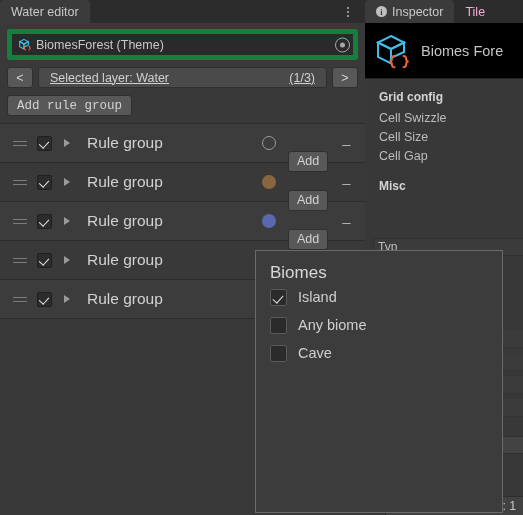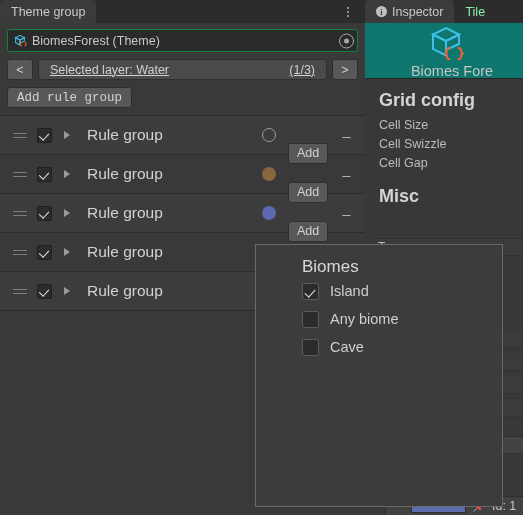--- a/index.html
+++ b/index.html
@@ -45,21 +45,21 @@
     background: #3b3b3b;
     color: #c9c9c9;
     font-size: 12.5px;
     border-top-left-radius: 4px;
     border-top-right-radius: 4px;
     position: relative;
     white-space: nowrap;
   }
   .tab.inactive {
     background: #2c2c2c;
-    color: #86efac;
+    color: #f9a8d4;
   }
   .kebab {
     position: absolute;
     right: 10px; top: 0;
     height: 23px;
     width: 14px;
     display: flex;
     flex-direction: column;
     align-items: center;
     justify-content: center;
@@ -74,21 +74,21 @@
 
   .panel-body {
     padding: 0;
   }
 
   
   .objfield {
     margin: 6px 7px 0 7px;
     height: 21px;
     background: #2a2a2a;
-    border: 1px solid #15803d;
+    border: 5px solid #15803d;
     border-radius: 3px;
     display: flex;
     align-items: center;
     position: relative;
   }
   .objfield .cubeicon {
     margin-left: 5px;
     width: 14px; height: 14px;
     flex: 0 0 14px;
   }
@@ -263,39 +263,38 @@
     background: #c0c0c0;
     color: #3b3b3b;
     font-size: 8.5px;
     font-weight: bold;
     display: flex; align-items: center; justify-content: center;
     margin-right: 5px;
     font-family: "Liberation Serif", serif;
   }
   .insp-header {
     height: 55px;
-    background: #0f766e;
+    background: #000000;
     border-bottom: 1px solid #262626;
     display: flex;
     align-items: center;
     padding-left: 8px;
-    flex-direction: column;
   }
   .insp-header .bigcube { width: 40px; height: 40px; flex: 0 0 40px; }
   .insp-header .assetname {
     margin-left: 8px;
     font-size: 14.5px;
     color: #c4c4c4;
     white-space: nowrap;
   }
   .insp-section {
     padding: 11px 0 0 14px;
   }
   .sec-title {
-    font-size: 18px;
+    font-size: 12px;
     font-weight: bold;
     color: #d4d4d4;
     margin-bottom: 5px;
     white-space: nowrap;
   }
   .prop-label {
     font-size: 12.5px;
     color: #bcbcbc;
     height: 19px;
     line-height: 19px;
@@ -376,27 +375,26 @@
     left: 8px; right: -60px;
     height: 14px;
     background: #3b3b3b;
     border: 1px solid #2f2f2f;
     box-sizing: border-box;
   }
 
   
   #biomes-popup {
     position: absolute;
-    left: 255px; top: 244px;
+    left: 255px; top: 250px;
     width: 248px; height: 263px;
     background: #3c3c3c;
     border: 1px solid #6a6a6a;
     box-sizing: border-box;
     z-index: 50;
-    padding-left: 32px;
   }
   #biomes-popup .pop-title {
     font-size: 17px;
     color: #d7d7d7;
     margin: 12px 0 0 14px;
     white-space: nowrap;
   }
   .pop-item {
     display: flex;
     align-items: center;
@@ -430,21 +428,21 @@
 </style>
 </head>
 <body>
 
 <div id="root">
 
   <div id="left-panel">
 
     <div class="tabstrip">
       <div class="tab">
-        <span>Theme group</span>
+        <span>Water editor</span>
       </div>
       <div class="kebab">
         <i></i>
           <i></i>
           <i></i>
       </div>
     </div>
 
     <div class="panel-body">
 
@@ -571,22 +569,22 @@
           <path d="M31 11.5 L31 21 L18 27 L18 18 Z" fill="none" stroke="#3fbfe8" stroke-width="2"></path>
           <path d="M21.5 25 q-2.6 0 -2.6 2.8 q0 2.8 -2.6 2.8 q2.6 0 2.6 2.8 q0 2.8 2.6 2.8" fill="none" stroke="#e8633a" stroke-width="2" stroke-linecap="round"></path>
           <path d="M30.5 25 q2.6 0 2.6 2.8 q0 2.8 2.6 2.8 q-2.6 0 -2.6 2.8 q0 2.8 -2.6 2.8" fill="none" stroke="#e8633a" stroke-width="2" stroke-linecap="round"></path>
         </svg>
       </span>
       <span class="assetname">Biomes Fore</span>
     </div>
 
     <div class="insp-section">
       <div class="sec-title">Grid config</div>
+      <div class="prop-label">Cell Swizzle</div>
       <div class="prop-label">Cell Size</div>
-      <div class="prop-label">Cell Swizzle</div>
       <div class="prop-label">Cell Gap</div>
       <div class="sec-gap"></div>
       <div class="sec-title">Misc</div>
     </div>
 
     <div class="clipfield" style="top:238px">Typ</div>
 
     <div class="valrow" style="top:330px"></div>
     <div class="valrow" style="top:353px"></div>
     <div class="valrow" style="top:376px"></div>

